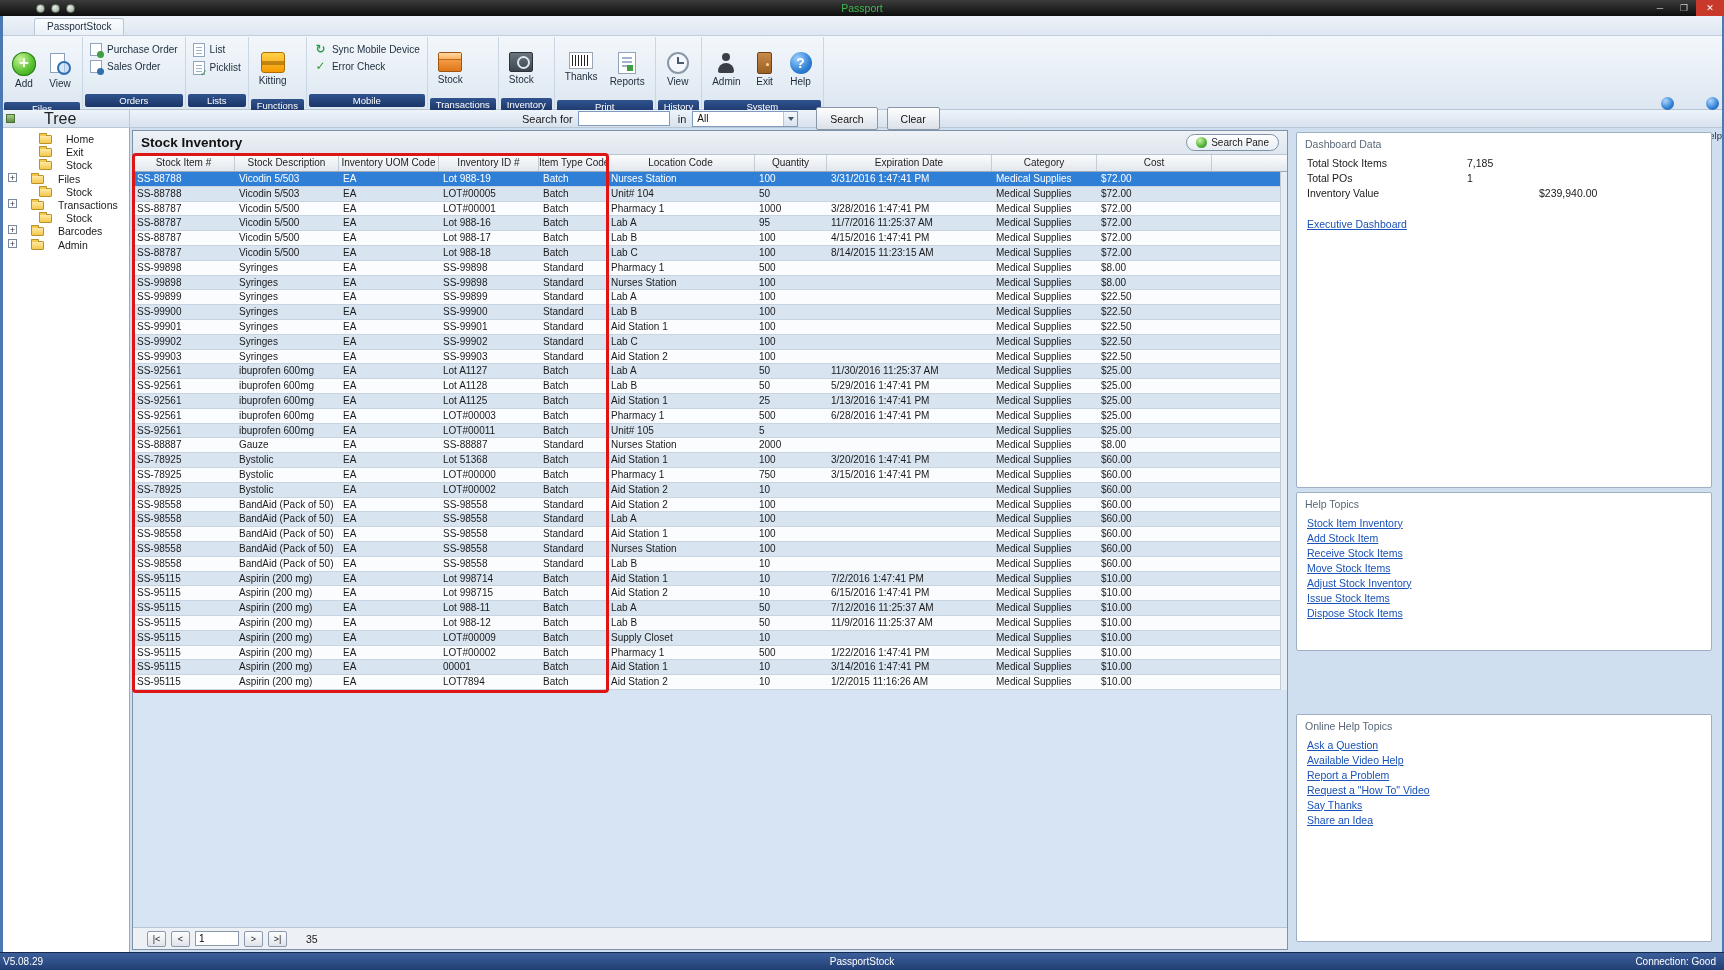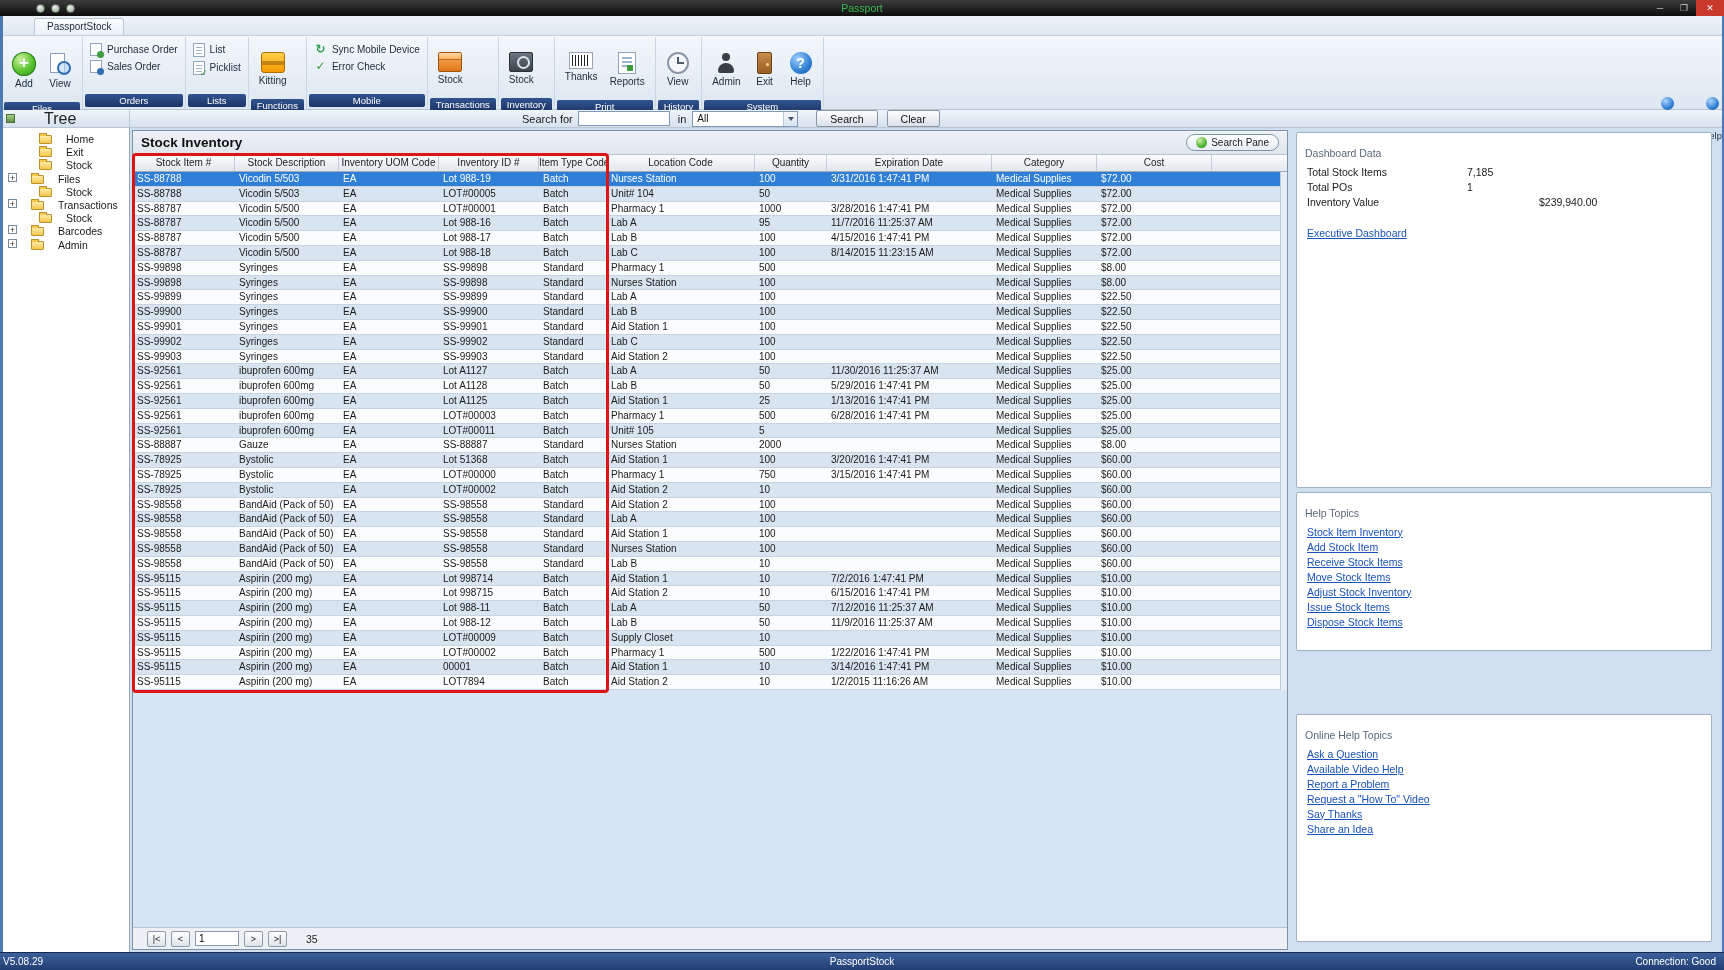--- a/index.html
+++ b/index.html
@@ -80,21 +80,21 @@
   .tree-glyph{width:9px;height:9px;background:linear-gradient(#a8d08a,#5f8f46);border:1px solid #4a7038;}
   .band-label{font-size:16px;color:#222;margin-left:24px;}
   .band-center{flex:1;height:100%;display:flex;align-items:center;}
   .sr{display:flex;align-items:center;margin-left:392px;}
   .sr-label{font-size:11px;color:#1a1a1a;}
   .sr-input{width:92px;height:15px;border:1px solid #7e99bd;background:#fff;font-size:10px;padding:0 3px;margin-left:5px;}
   .sr-in{margin-left:8px;}
   .sr-select{width:106px;height:16px;border:1px solid #7e99bd;background:#fff;display:flex;align-items:center;font-size:10px;padding-left:4px;margin-left:6px;color:#111;}
   .sr-arrowbox{margin-left:auto;width:14px;height:100%;border-left:1px solid #b7c6da;background:linear-gradient(#f4f8fc,#d9e3ef);display:flex;align-items:center;justify-content:center;}
   .sr-arrow{width:0;height:0;border-left:3px solid transparent;border-right:3px solid transparent;border-top:4px solid #44566b;}
-  .sr-btn{height:17px;padding:0 13px;border:1px solid #8a97a8;border-radius:2px;background:linear-gradient(#fefefe,#dbe1e9);font-size:10.5px;color:#111;display:flex;align-items:center;}
+  .sr-btn{height:23px;padding:0 13px;border:1px solid #8a97a8;border-radius:2px;background:linear-gradient(#fefefe,#dbe1e9);font-size:10.5px;color:#111;display:flex;align-items:center;}
   .sr-btn.search{margin-left:18px;}
   .sr-btn.clear{margin-left:9px;}
   .band-right{margin-left:auto;display:flex;align-items:center;gap:12px;padding-right:2px;}
   .bluebtn{display:flex;align-items:center;gap:20px;font-size:9.5px;color:#1c2b3a;white-space:nowrap;flex-direction:column;}
   .sphere{width:13px;height:13px;border-radius:50%;background:radial-gradient(circle at 35% 30%,#aed6ff,#2f7fd4 60%,#17529e);flex:none;}
   .sphere.green{background:radial-gradient(circle at 35% 30%,#d2f0a8,#4cb335 60%,#2c8a1e);}
 
   
   .tree{position:absolute;left:0;top:18px;width:130px;bottom:0;background:#fff;border-right:1px solid #9aa8b8;padding-top:5px;}
   .titem{display:flex;align-items:flex-start;gap:14px;height:13.2px;padding-left:8px;font-size:10.5px;color:#1a1a1a;white-space:nowrap;}
@@ -131,21 +131,21 @@
   .pbtn{min-width:19px;height:16px;border:1px solid #8a99ac;background:linear-gradient(#fdfdfd,#dfe4ea);border-radius:2px;font-size:9px;line-height:14px;text-align:center;padding:0 3px;color:#222;}
   .pinput{width:44px;height:15px;border:1px solid #8a99ac;font-size:10px;padding:0 3px;}
   .ptotal{margin-left:14px;font-size:10.5px;color:#222;}
 
   
   .rpanel{position:absolute;left:1294px;top:18px;right:0;bottom:0;}
   .panel{position:absolute;left:2px;right:12px;background:#fff;border:1px solid #9fb0c4;border-radius:2px;overflow:hidden;}
   .p-dash{top:4px;height:356px;}
   .p-help{top:364px;height:159px;}
   .p-online{top:586px;height:228px;}
-  .phead{font-size:10.5px;color:#5a6878;padding:14px 8px 5px;}
+  .phead{font-size:10.5px;color:#5a6878;padding:5px 8px 5px;}
   .stat{display:flex;font-size:10.5px;color:#1a1a1a;padding:1.5px 10px;align-items:center;}
   .stat .sl{width:160px;flex:none;}
   .stat:nth-child(3) .sl{width:232px;}
   .plink{font-size:10.5px;color:#1952b8;text-decoration:underline;padding:1.5px 10px;cursor:pointer;white-space:nowrap;}
   .dash-link{margin-top:16px;}
 
   
   .statusbar{position:absolute;left:0;right:0;bottom:0;height:18px;background:linear-gradient(#3c5f9b,#223f74);border-top:1px solid #16294e;color:#fff;font-size:10px;display:flex;align-items:center;z-index:20;}
   .sb-left{padding-left:3px;}
   .sb-center{position:absolute;left:0;right:0;text-align:center;pointer-events:none;}

